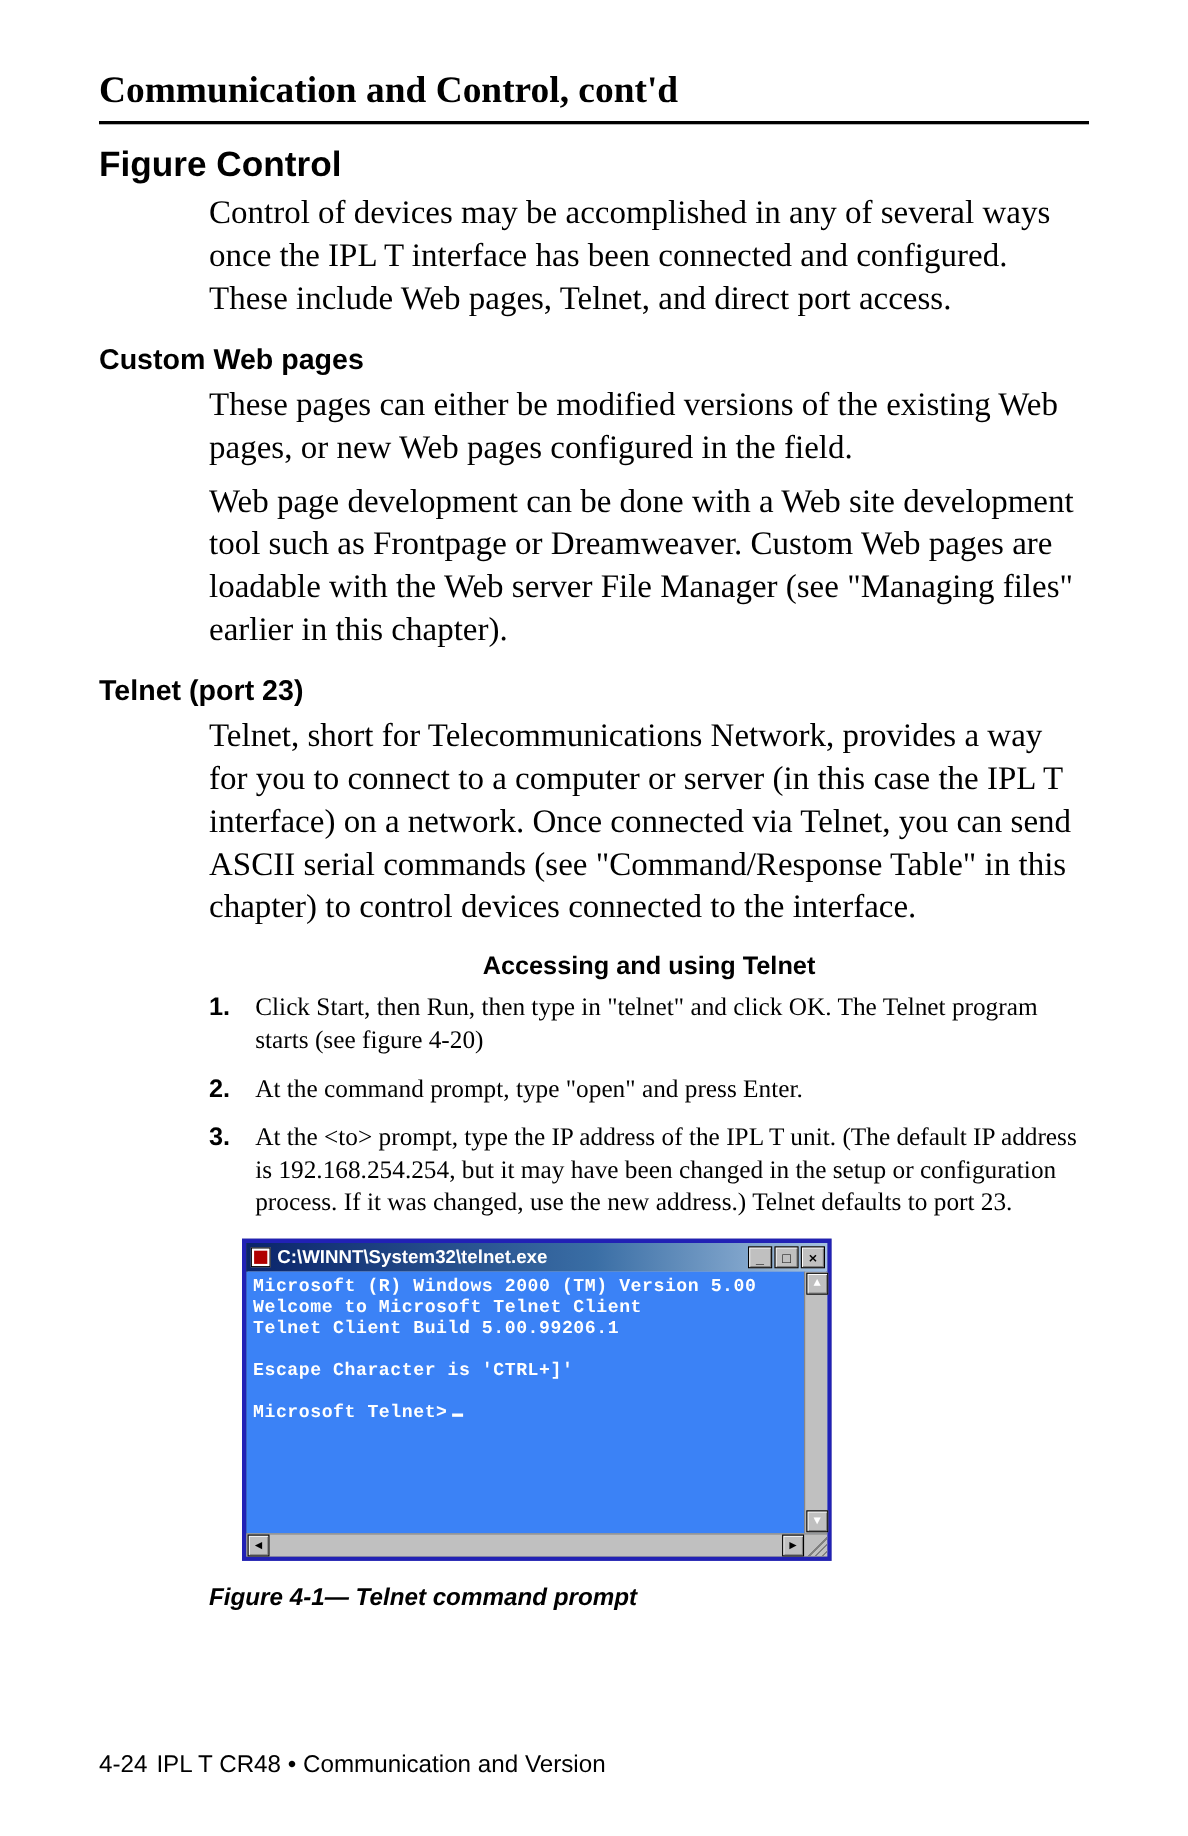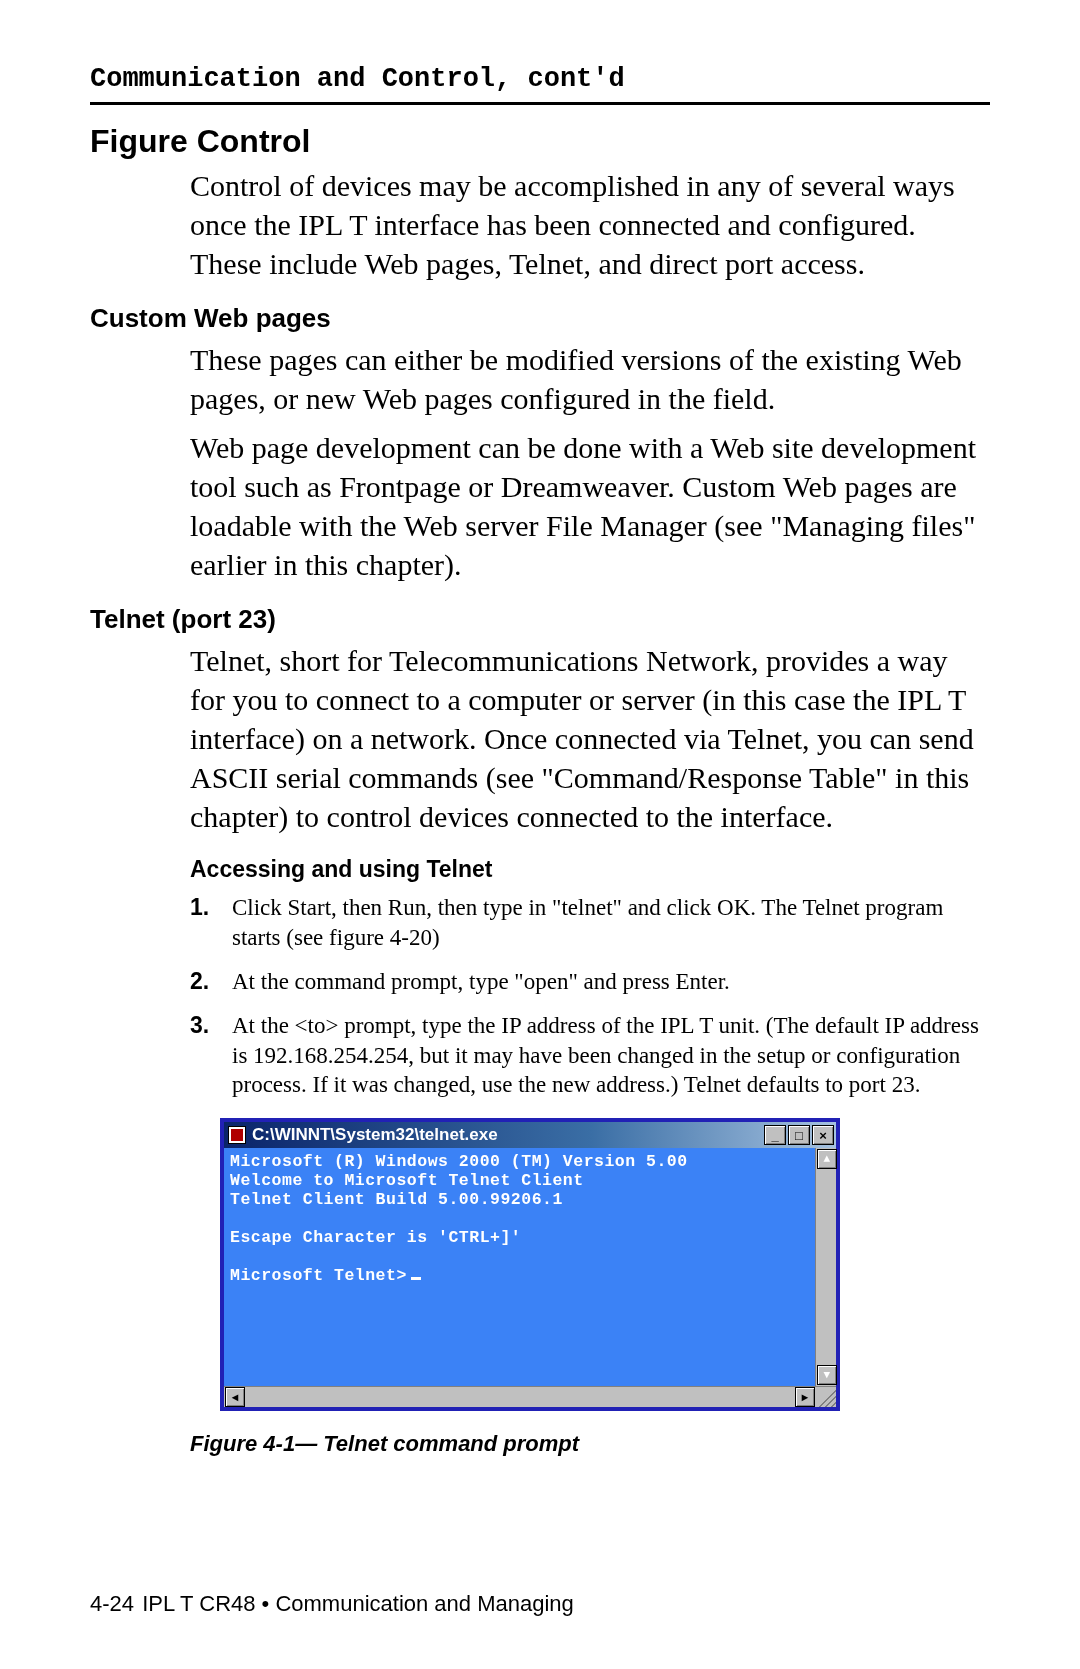--- a/index.html
+++ b/index.html
@@ -10,23 +10,23 @@
   body {
     width: 1080px;
     height: 1669px;
     font-family: "Book Antiqua", Palatino, "Palatino Linotype", Georgia, serif;
     color: #000;
     position: relative;
     box-sizing: border-box;
     padding: 50px 90px 0 90px;
   }
   .section-title {
-    font-family: Liberation Mono, monospace;
-    font-weight: 800;
-    font-size: 27px;
+    font-family: Liberation Serif, serif;
+    font-weight: 800;
+    font-size: 34px;
     margin: 14px 0 6px 0;
     letter-spacing: 0px;
   }
   .page-rule {
     border: none;
     border-top: 3px solid #000;
     margin: 8px 0 18px 0;
   }
   .h1 {
     font-family: "Segoe UI", Arial, Helvetica, sans-serif;
@@ -38,20 +38,21 @@
     font-family: "Segoe UI", Arial, Helvetica, sans-serif;
     font-weight: 800;
     font-size: 26px;
     margin: 20px 0 6px 0;
   }
   .h3 {
     font-family: "Segoe UI", Arial, Helvetica, sans-serif;
     font-weight: 800;
     font-size: 23px;
     margin: 20px 0 10px 0;
+    text-align: center;
   }
   .body-p {
     font-size: 30px;
     line-height: 1.3;
     margin: 6px 0 10px 0;
   }
   .indent-1 { margin-left: 100px; margin-right: 10px;}
   .indent-2 { margin-left: 100px; margin-right: 10px;}
   .indent-h2 { margin-left: 0; }
   .indent-h3 { margin-left: 100px; }
@@ -71,21 +72,21 @@
     font-weight: 800;
     min-width: 42px;
     flex: 0 0 42px;
   }
   .ol .txt { flex: 1; }
   
   .figure-wrap {
     margin: 18px 0 0 130px;
   }
   .telnet-window {
-    width: 620px;
+    width: 536px;
     box-sizing: border-box;
     border: 4px solid #2121b5;
     background: #c0c0c0;
     box-shadow: 0 0 0 1px #000 inset;
   }
   .titlebar {
     height: 26px;
     background: linear-gradient(90deg, #0a246a, #3a6ea5 60%, #a6c2e0);
     display: flex;
     align-items: center;
@@ -253,14 +254,14 @@
       <div class="scroll-btn">►</div>
       <div class="resize-grip"></div>
     </div>
   </div>
 </div>
 
 <div class="figure-caption">Figure 4-1— Telnet command prompt</div>
 
 <div class="footer">
   <span class="pn">4-24</span>
-  <span class="ft">IPL T CR48 • Communication and Managing</span>
+  <span class="ft">IPL T CR48 • Communication and Version</span>
 </div>
 
 </body></html>

